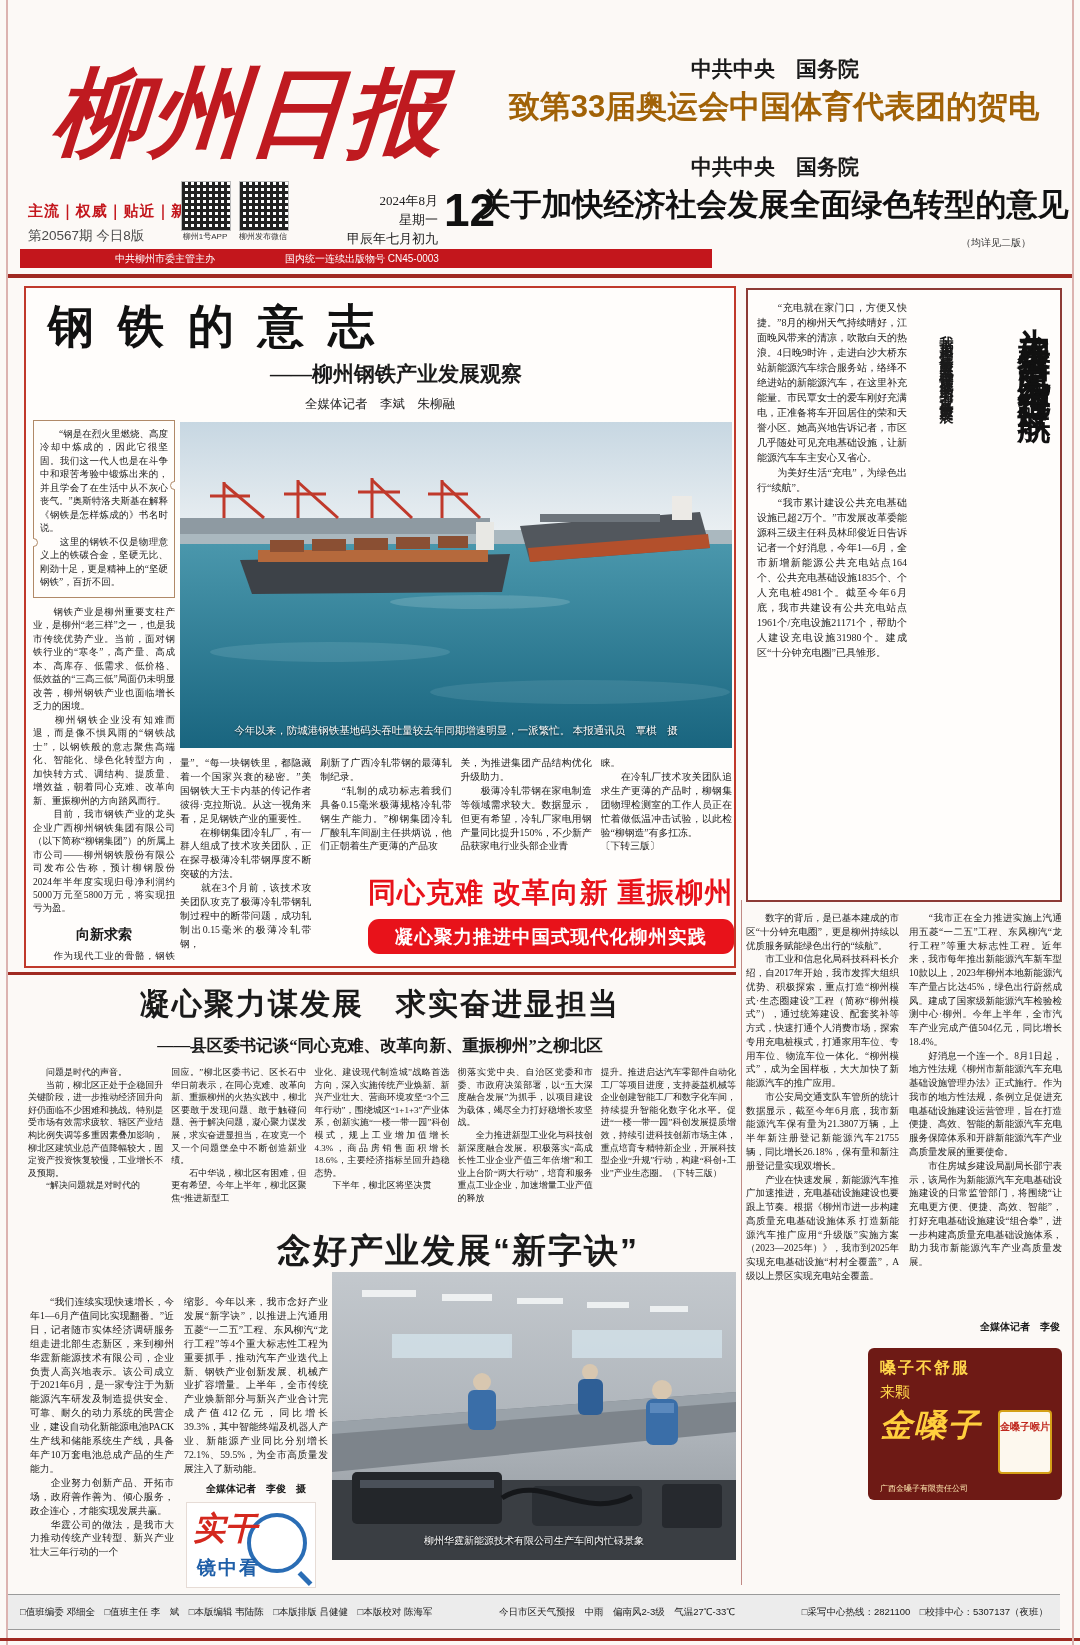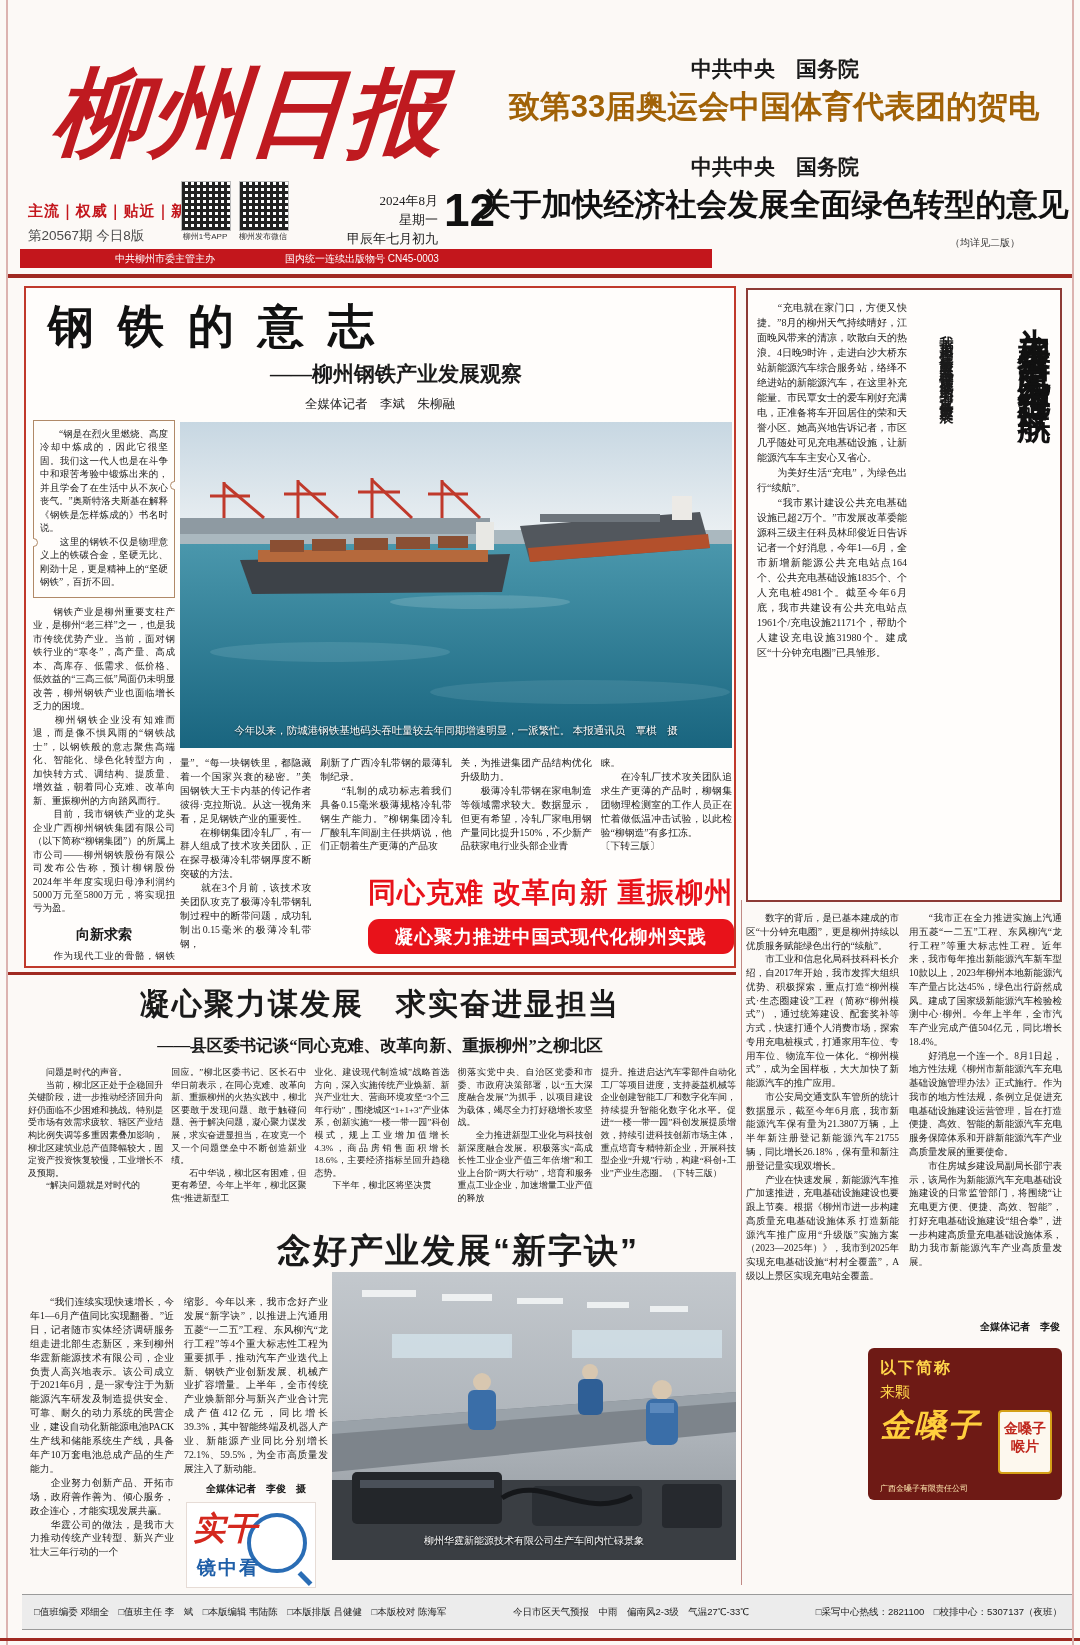--- a/index.html
+++ b/index.html
@@ -26,21 +26,21 @@
   .qr-label{width:58px;text-align:center;font-size:8px;color:#333;}
   .qr1-label{left:176px;top:231px;} .qr2-label{left:234px;top:231px;}
   .dateblock{left:300px;top:192px;width:138px;text-align:right;font-size:13px;line-height:1.45;color:#222;}
   .pagenum{left:444px;top:183px;font-size:46px;font-weight:bold;color:#111;}
   .pubbar{left:20px;top:249px;width:692px;height:19px;background:#c3161c;color:#fff;font-size:10px;
     display:flex;align-items:center;gap:70px;padding-left:95px;box-sizing:border-box;}
   .hr-org1{left:486px;top:55px;width:578px;text-align:center;font-size:21px;font-weight:bold;}
   .hr-headline1{left:478px;top:86px;width:592px;text-align:center;font-size:31px;font-weight:bold;color:#a16207;}
   .hr-org2{left:486px;top:153px;width:578px;text-align:center;font-size:21px;font-weight:bold;}
   .hr-headline2{left:478px;top:184px;width:592px;text-align:center;font-size:31px;font-weight:bold;color:#111;}
-  .hr-note{left:860px;top:236px;width:160px;text-align:right;font-size:10px;color:#333;}
+  .hr-note{left:916px;top:236px;width:160px;text-align:center;font-size:10px;color:#333;}
   .top-rule{left:8px;top:274px;width:1064px;height:4px;background:#a02a22;}
 
   
   .steel-box{left:24px;top:286px;width:712px;height:682px;border:2px solid #c0392b;box-sizing:border-box;background:#fffdfb;}
   .steel-title{left:24px;top:296px;width:712px;text-align:left;font-size:46px;font-weight:900;
     letter-spacing:24px;text-indent:24px;color:#111;}
   .steel-subtitle{left:24px;top:360px;width:712px;text-align:center;font-size:21px;font-weight:bold;padding-left:16px;}
   .steel-byline{left:24px;top:396px;width:712px;text-align:center;font-size:12.5px;color:#222;}
   .steel-left{left:33px;top:420px;width:142px;height:540px;font-size:9.5px;line-height:1.42;}
   .quote-box{position:relative;border:1px solid #b08968;padding:7px 6px;margin-bottom:8px;}
@@ -97,25 +97,25 @@
   .chg-cols .col{flex:1;font-size:9.5px;line-height:1.45;}
   .chg-credit{left:900px;top:1320px;width:160px;text-align:right;font-size:10px;font-weight:bold;}
 
   
   .ad{left:868px;top:1348px;width:194px;height:152px;background:#6e1a15;border-radius:6px;color:#ffd54a;
     box-sizing:border-box;padding:10px 12px;font-family:"Liberation Sans",sans-serif;}
   .ad-line1{font-size:16px;font-weight:bold;letter-spacing:2px;}
   .ad-line2{font-size:15px;margin-top:4px;}
   .ad-brand{font-size:32px;font-weight:900;font-style:italic;color:#ffcf3d;margin-top:2px;letter-spacing:2px;}
   .ad-product{position:absolute;right:10px;bottom:26px;width:54px;height:64px;background:#fdf8ee;border:2px solid #d4a017;
-    border-radius:4px;color:#c0281e;font-size:14px;font-weight:bold;text-align:center;padding-top:8px;box-sizing:border-box;}
+    border-radius:4px;color:#c0281e;font-size:10px;font-weight:bold;text-align:center;padding-top:8px;box-sizing:border-box;}
   .ad-company{position:absolute;left:12px;bottom:6px;font-size:8px;color:#ffe9b0;}
 
   
-  .footer{left:22px;top:1594px;width:1052px;height:36px;background:#ececec;border-top:1px solid #9a9a9a;
+  .footer{left:8px;top:1594px;width:1052px;height:36px;background:#ececec;border-top:1px solid #9a9a9a;
     border-bottom:1px solid #9a9a9a;display:flex;justify-content:space-between;align-items:center;
     padding:0 12px;box-sizing:border-box;font-size:9.5px;color:#222;font-family:"Liberation Sans",sans-serif;}
   .bottom-line{left:0;top:1638px;width:1080px;height:3px;background:#a02a22;}
 </style>
 </head>
 <body>
 
 <div class="page">
 
   <div class="abs masthead-title">柳州日报</div>
@@ -323,21 +323,21 @@
 　　市工业和信息化局科技科科长介绍，自2017年开始，我市发挥大组织优势、积极探索，重点打造“柳州模式·生态圈建设”工程（简称“柳州模式”），通过统筹建设、配套奖补等方式，快速打通个人消费市场，探索专用充电桩模式，打通家用车位、专用车位、物流车位一体化。“柳州模式”，成为全国样板，大大加快了新能源汽车的推广应用。
 　　市公安局交通支队车管所的统计数据显示，截至今年6月底，我市新能源汽车保有量为21.3807万辆，上半年新注册登记新能源汽车21755辆，同比增长26.18%，保有量和新注册登记量实现双增长。
 　　产业在快速发展，新能源汽车推广加速推进，充电基础设施建设也要跟上节奏。根据《柳州市进一步构建高质量充电基础设施体系 打造新能源汽车推广应用“升级版”实施方案（2023—2025年）》，我市到2025年实现充电基础设施“村村全覆盖”，A级以上景区实现充电站全覆盖。</div>
     <div class="col pre just clip">　　“我市正在全力推进实施上汽通用五菱“一二五”工程、东风柳汽“龙行工程”等重大标志性工程。近年来，我市每年推出新能源汽车新车型10款以上，2023年柳州本地新能源汽车产量占比达45%，绿色出行蔚然成风。建成了国家级新能源汽车检验检测中心·柳州。今年上半年，全市汽车产业完成产值504亿元，同比增长18.4%。
 　　好消息一个连一个。8月1日起，地方性法规《柳州市新能源汽车充电基础设施管理办法》正式施行。作为我市的地方性法规，条例立足促进充电基础设施建设运营管理，旨在打造便捷、高效、智能的新能源汽车充电服务保障体系和开辟新能源汽车产业高质量发展的重要使命。
 　　市住房城乡建设局副局长邵宁表示，该局作为新能源汽车充电基础设施建设的日常监管部门，将围绕“让充电更方便、便捷、高效、智能”，打好充电基础设施建设“组合拳”，进一步构建高质量充电基础设施体系，助力我市新能源汽车产业高质量发展。</div>
   </div>
   <div class="abs chg-credit">全媒体记者　李俊</div>
 
   <div class="abs ad">
-    <div class="ad-line1">以下简称</div>
+    <div class="ad-line1">嗓子不舒服</div>
     <div class="ad-line2">来颗</div>
     <div class="ad-brand">金嗓子</div>
     <div class="ad-product">金嗓子喉片</div>
     <div class="ad-company">广西金嗓子有限责任公司</div>
   </div>
 
   <div class="abs footer">
     <span>□值班编委 邓细全　□值班主任 李　斌　□本版编辑 韦陆陈　□本版排版 吕健健　□本版校对 陈海军</span>
     <span>今日市区天气预报　中雨　偏南风2-3级　气温27℃-33℃</span>
     <span>□采写中心热线：2821100　□校排中心：5307137（夜班）</span>

